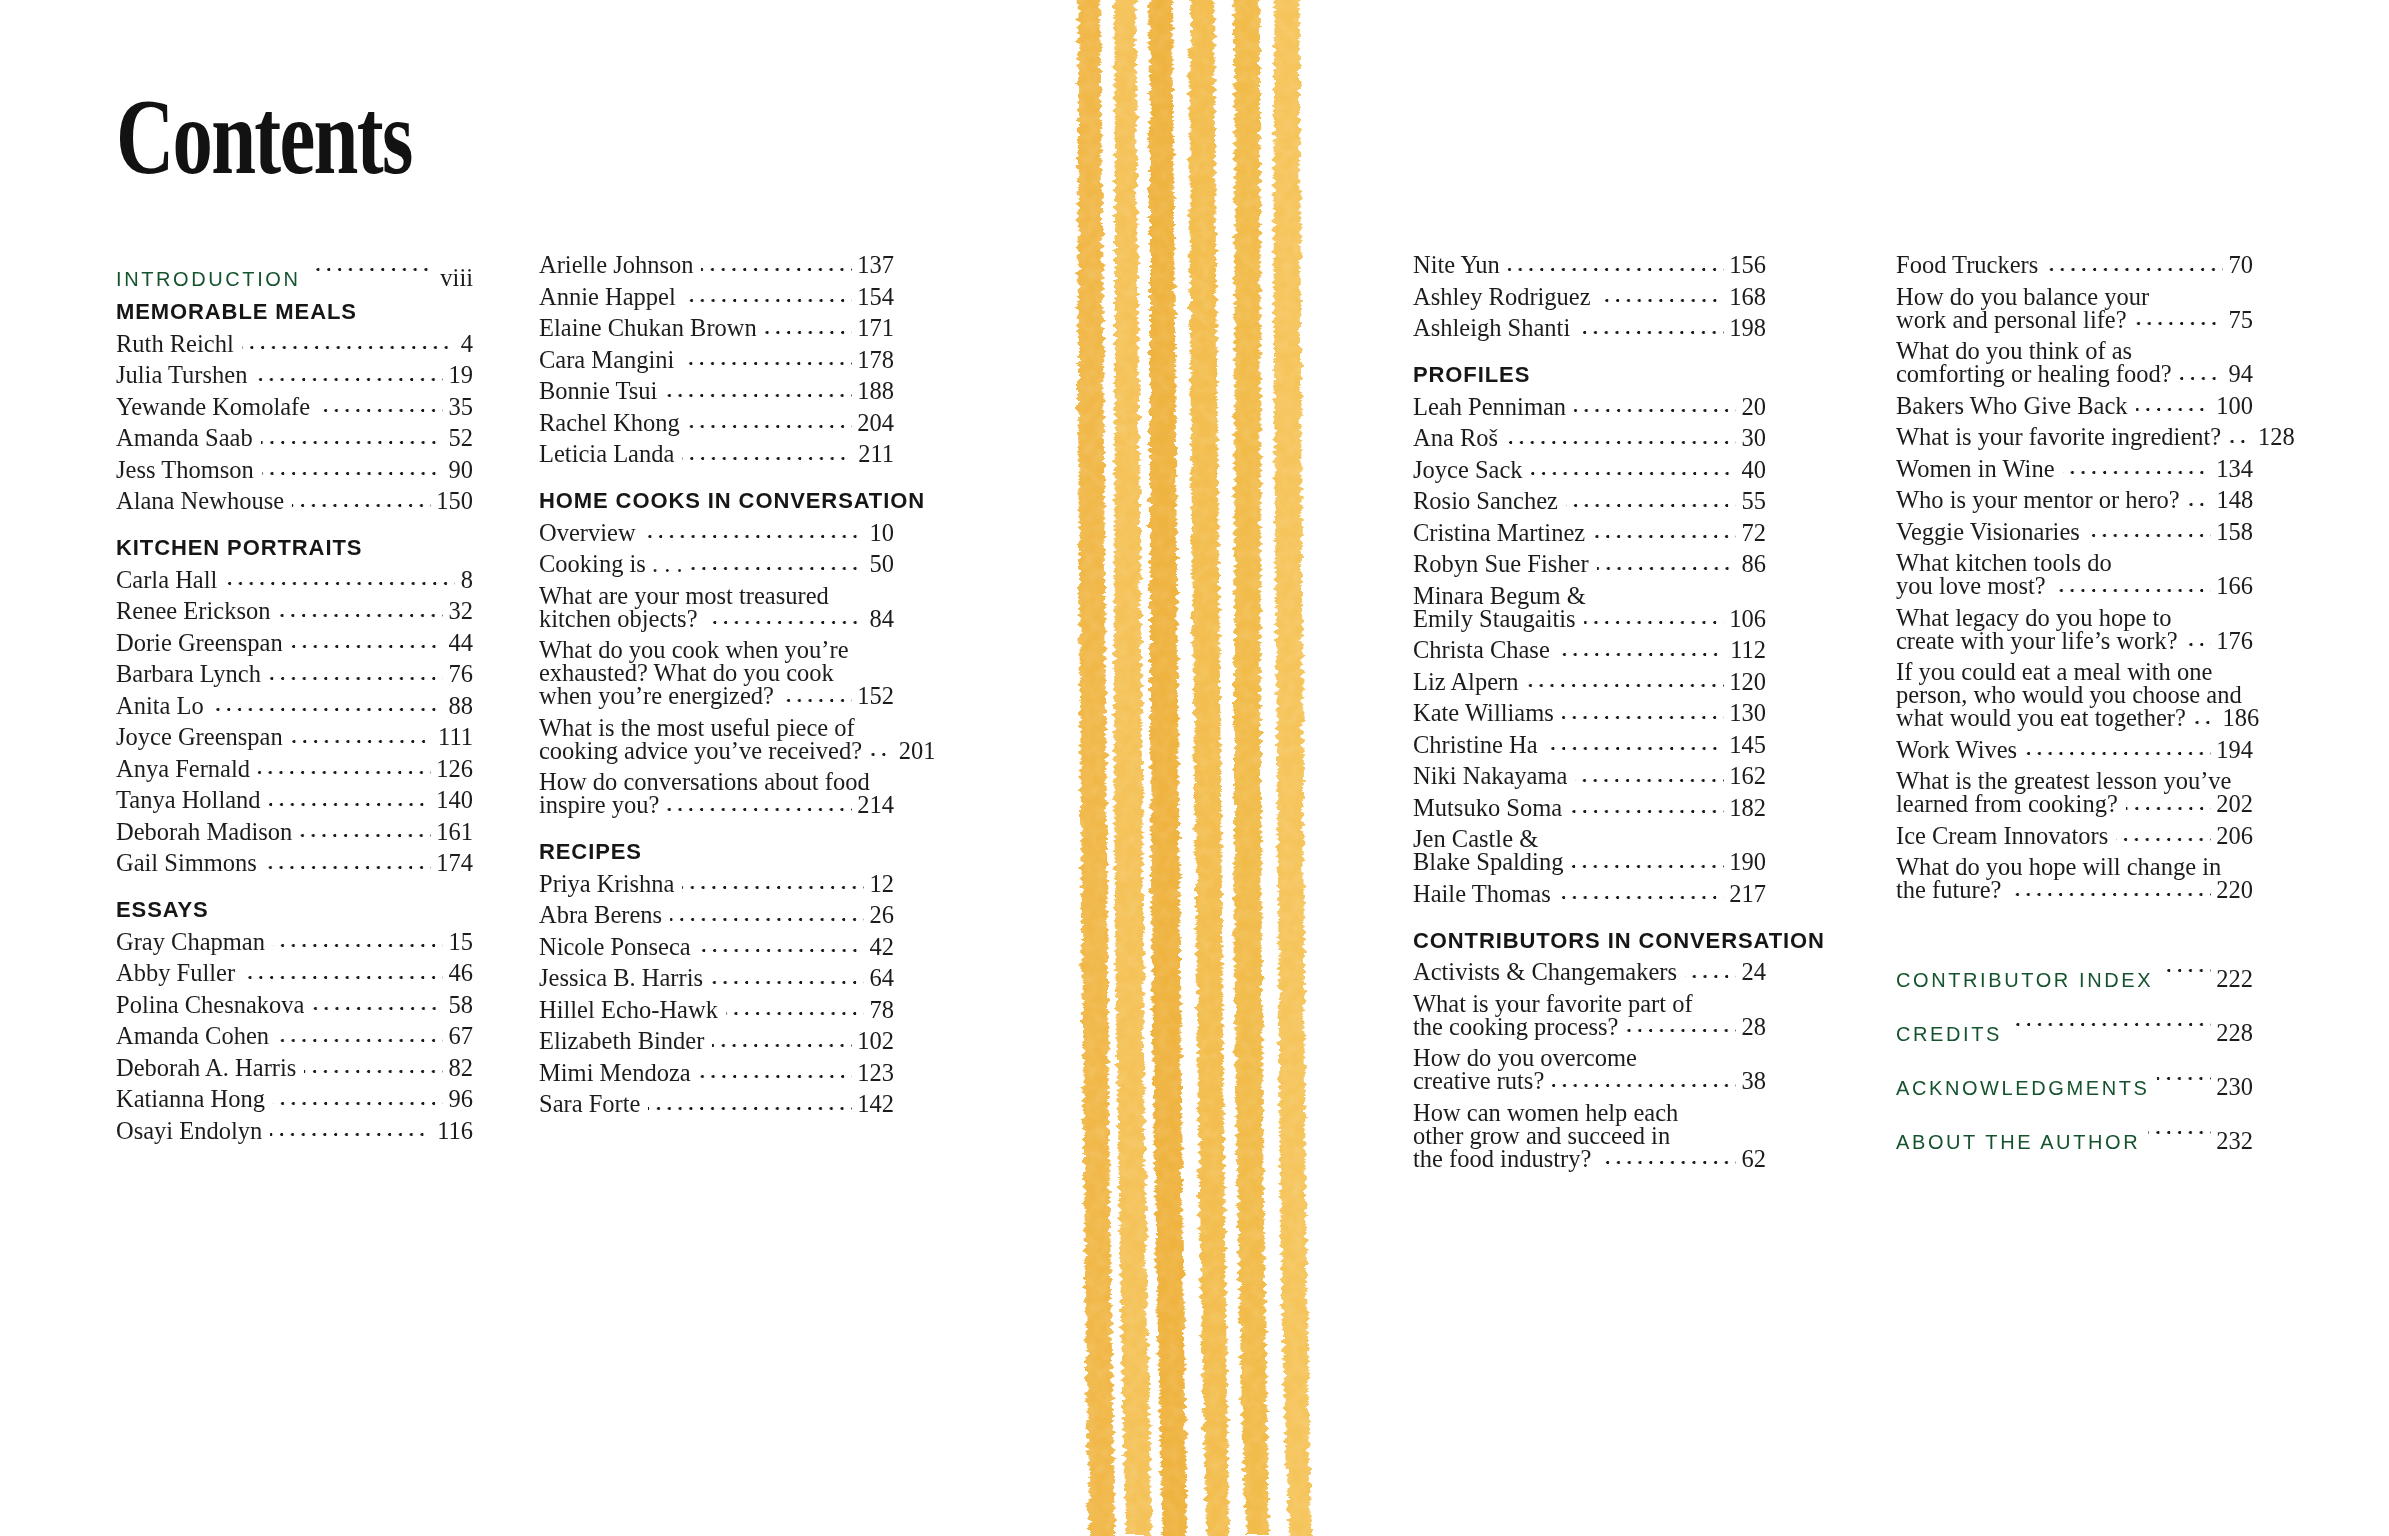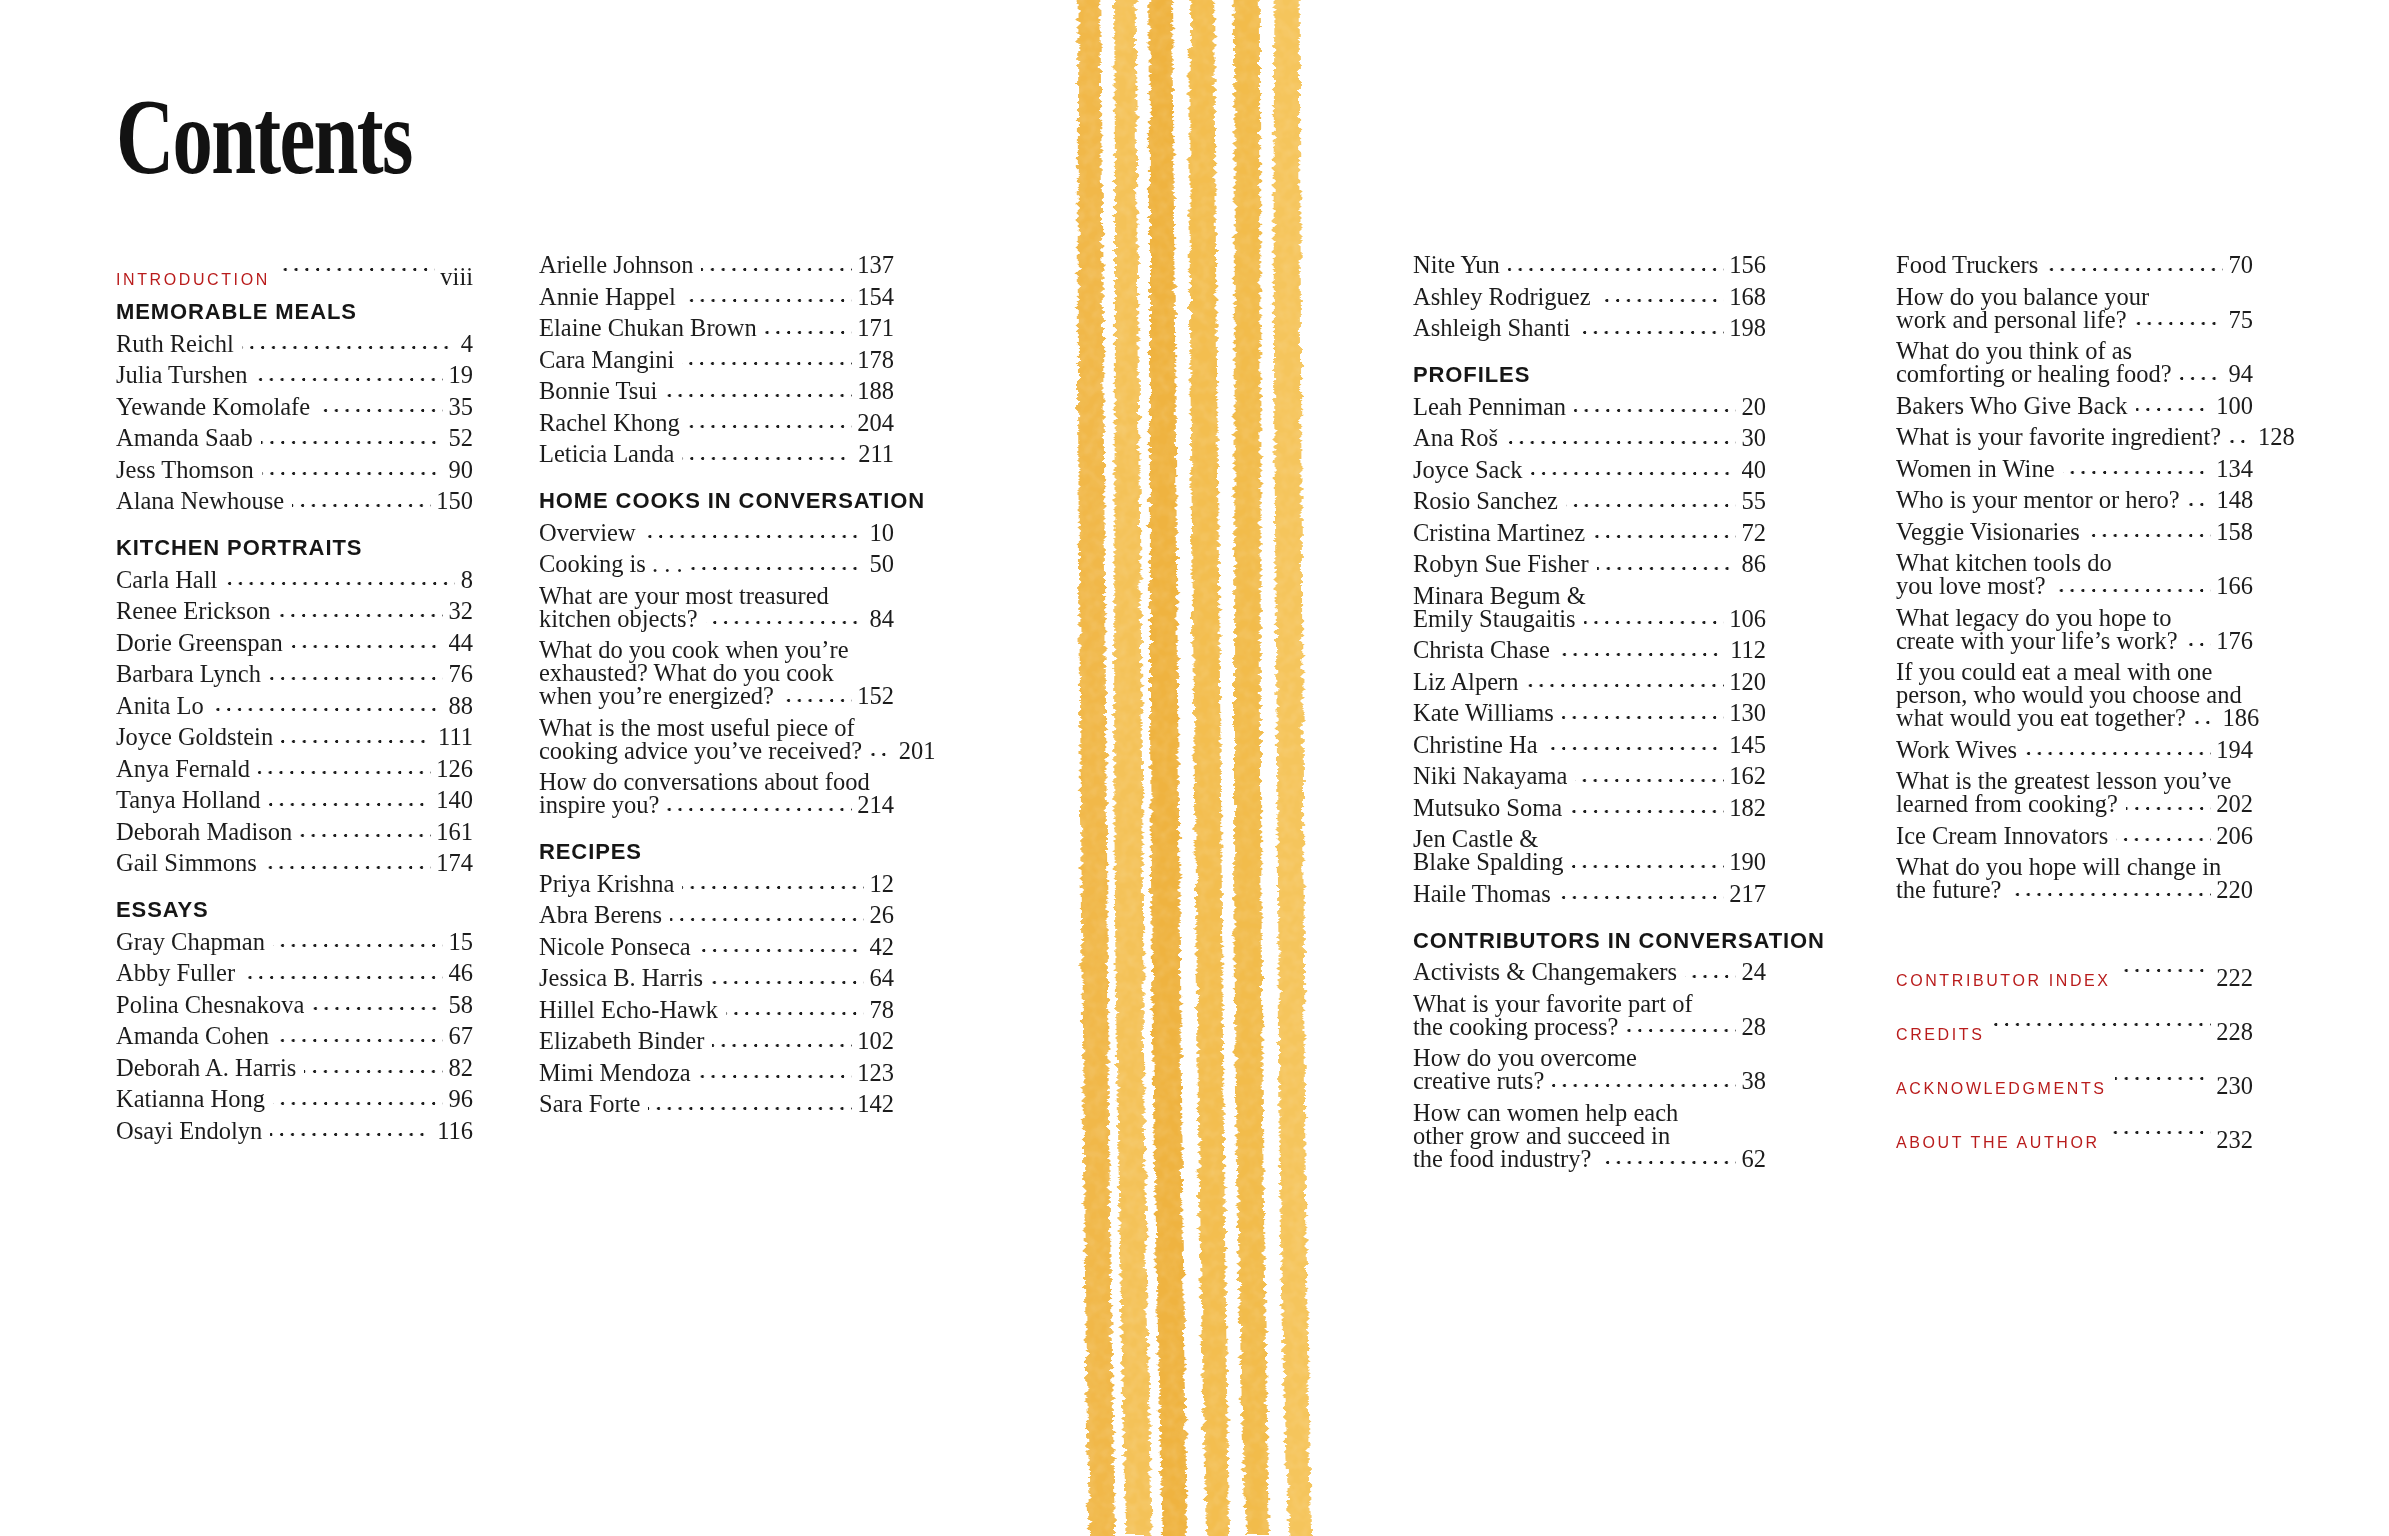--- a/index.html
+++ b/index.html
@@ -21,22 +21,22 @@
     font-size:22px;letter-spacing:0.9px;color:#161616;
     height:23px;line-height:23px;margin-top:24px;white-space:nowrap;
   }
   .entry{margin-top:8.5px}
   .entry.first{margin-top:0}
   .entry.caps-lg{margin-top:53px}
   .entry.caps-sm{margin-top:31px}
   .line{display:flex;align-items:baseline;height:23px;line-height:23px}
   .txt{font-size:24.5px;color:#1c1c1c;white-space:pre}
   .caps .txt{
-    font-family:"Liberation Sans", sans-serif;font-size:16px;
-    letter-spacing:2.6px;color:#b91c1c;margin-top:15px;
+    font-family:"Liberation Sans", sans-serif;font-size:20px;
+    letter-spacing:2.6px;color:#14532d;margin-top:15px;
   }
   .dots{
     flex:1 1 auto;align-self:flex-end;height:3.4px;min-width:23px;
     margin:0 5.7px 5.1px 8px;
     background-image:radial-gradient(circle at 1.7px 1.7px,#1c1c1c 1.4px,rgba(0,0,0,0) 1.8px);
     background-size:10.8px 3.4px;background-repeat:repeat-x;background-position:right bottom;
   }
   .pg{font-size:24.5px;color:#1c1c1c;white-space:pre}
   .stripes{position:absolute;left:1065px;top:0;width:262px;height:1536px}
 </style>
@@ -129,21 +129,21 @@
       </div>
       <div class="entry">
         <div class="line">
           <span class="txt">Anita Lo</span>
           <span class="dots"></span>
           <span class="pg">88</span>
         </div>
       </div>
       <div class="entry">
         <div class="line">
-          <span class="txt">Joyce Goldstein</span>
+          <span class="txt">Joyce Greenspan</span>
           <span class="dots"></span>
           <span class="pg">111</span>
         </div>
       </div>
       <div class="entry">
         <div class="line">
           <span class="txt">Anya Fernald</span>
           <span class="dots"></span>
           <span class="pg">126</span>
         </div>

